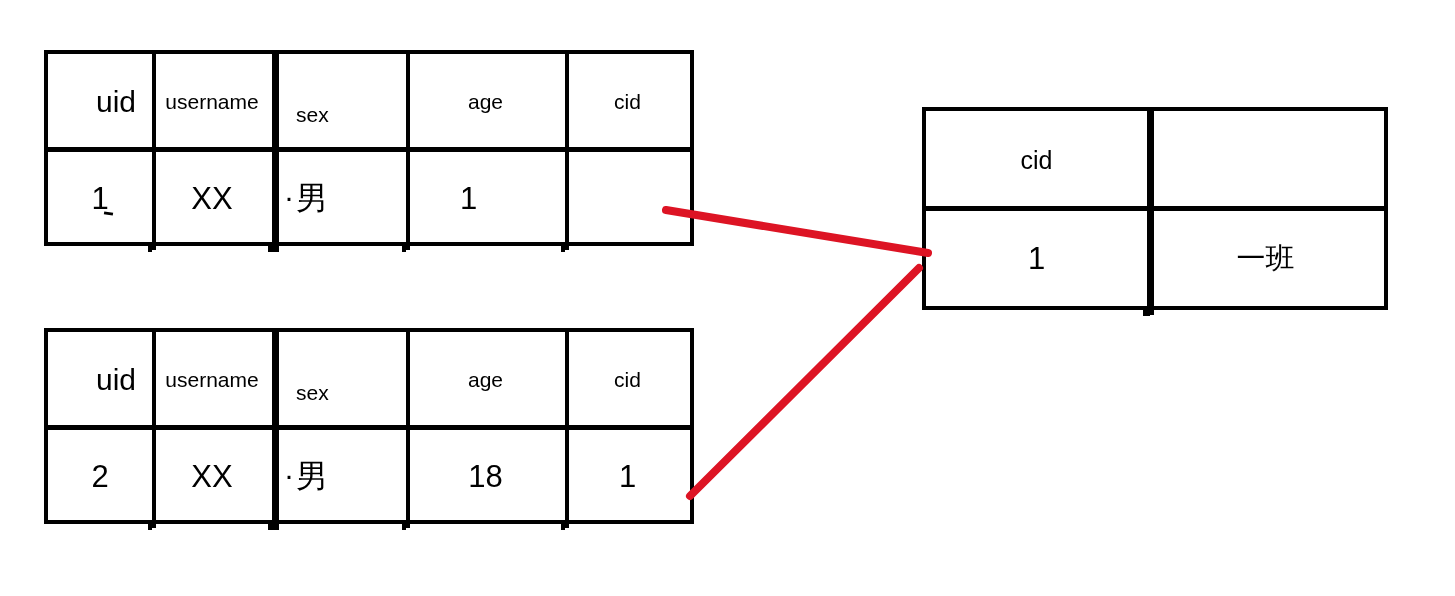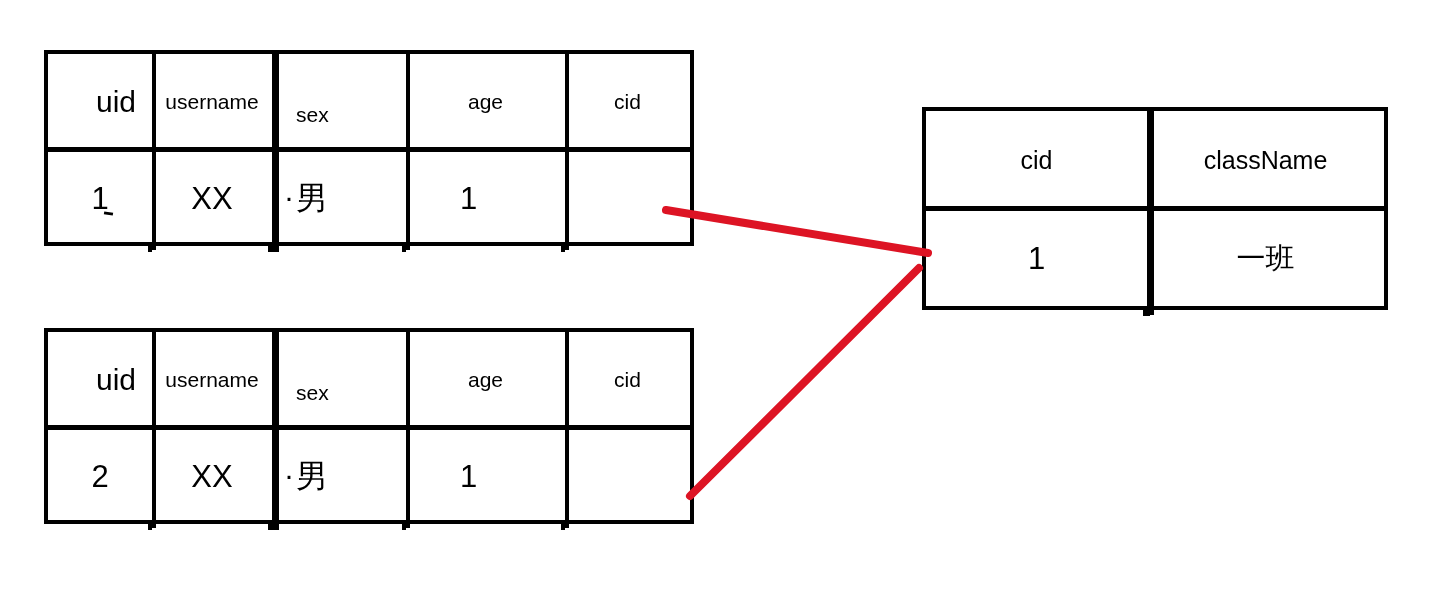--- a/index.html
+++ b/index.html
@@ -141,39 +141,39 @@
       <div class="cell lbl-sm" style="width:159px;">age</div>
       <div class="cell lbl-sm" style="width:125px;">cid</div>
     </div>
 
     <div class="hsep" style="top:93px;"></div>
 
     <div class="row" style="top:98px; height:94px;">
       <div class="cell val-lg" style="width:104px;">2</div>
       <div class="cell val-lg" style="width:120px;">XX</div>
       <div class="cell val-cjk dot-before" style="width:134px; justify-content:flex-start; padding-left:12px;">男</div>
+      <div class="cell val-lg" style="width:159px;">18</div>
       <div class="cell val-lg" style="width:125px;">1</div>
     </div>
 
     <div class="vsep" style="left:104px; top:-4px; height:200px;"></div>
     <div class="vsep heavy" style="left:224px; top:-4px; height:202px;"></div>
     <div class="vsep" style="left:358px; top:-4px; height:200px;"></div>
     <div class="vsep" style="left:517px; top:-4px; height:200px;"></div>
   </div>
 
   <div class="stub" style="left:148px; top:521px;"></div>
   <div class="stub" style="left:268px; top:521px; width:7px;"></div>
   <div class="stub" style="left:402px; top:521px;"></div>
   <div class="stub" style="left:561px; top:521px;"></div>
 
   <div class="tbl" id="t3" style="left:922px; top:107px; width:466px; height:203px;">
 
     <div class="row" style="top:0; height:98px;">
       <div class="cell lbl-md" style="width:221px;">cid</div>
-      <div class="cell lbl-md" style="width:237px;">className</div>
     </div>
 
     <div class="hsep" style="top:95px;"></div>
 
     <div class="row" style="top:100px; height:95px;">
       <div class="cell val-lg" style="width:221px;">1</div>
       <div class="cell val-cjk2" style="width:237px;">一班</div>
     </div>
 
     <div class="vsep heavy" style="left:221px; top:-4px; height:208px;"></div>

